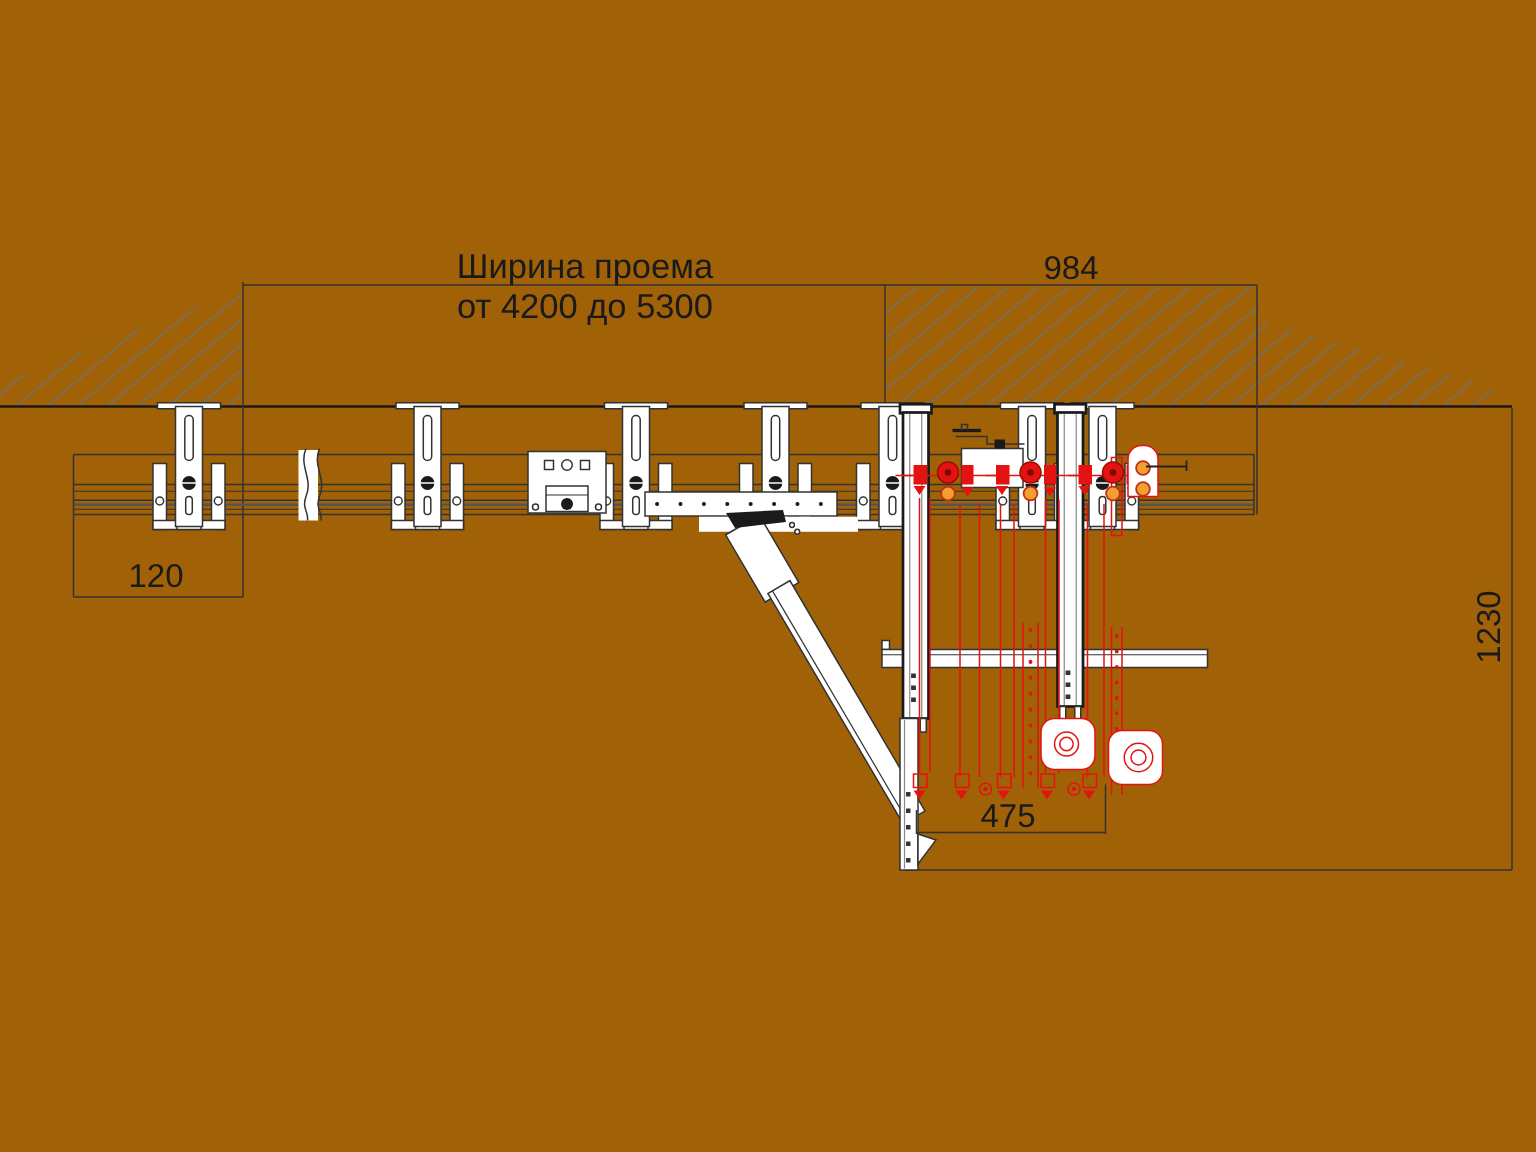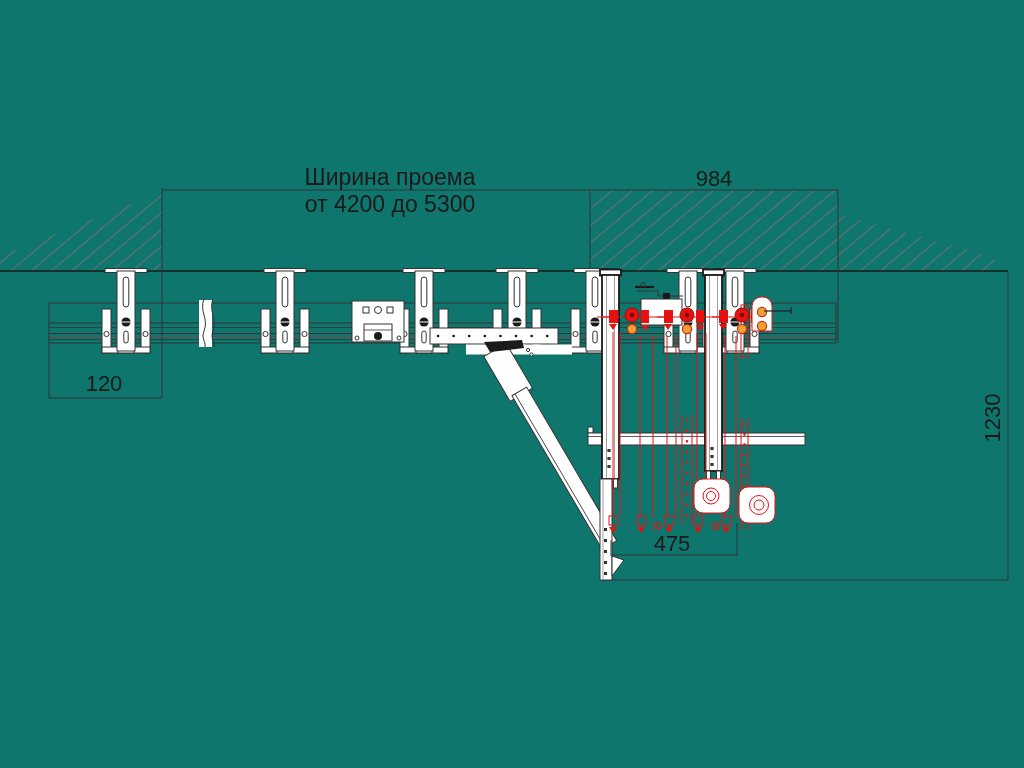--- a/index.html
+++ b/index.html
@@ -1,16 +1,16 @@
 <!DOCTYPE html>
 <html><head>
 <meta charset="utf-8">
 <style>
   html,body{margin:0;padding:0;background:#fff;}
-  #canvas{width:1024px;height:768px;background:#0f766e;position:relative;font-family:"Liberation Sans",sans-serif;}
+  #canvas{width:1024px;height:768px;background:#a16207;position:relative;font-family:"Liberation Sans",sans-serif;}
   .ln{stroke:#333;stroke-width:1;fill:none;}
   .lnt{stroke:#333;stroke-width:0.8;fill:none;}
   .ln2{stroke:#1a1a1a;stroke-width:1.6;fill:none;}
   .wf{fill:#fff;stroke:#333;stroke-width:1;}
   .wf2{fill:#fff;stroke:#1a1a1a;stroke-width:1.8;}
   .dk{fill:#1a1a1a;stroke:none;}
   .red{stroke:#e51212;fill:none;stroke-width:1;}
   .redf{fill:#e51212;stroke:none;}
   .redw{stroke:#e51212;fill:#fff;stroke-width:1;}
   .gray{stroke:#888;stroke-width:0.8;fill:none;}

